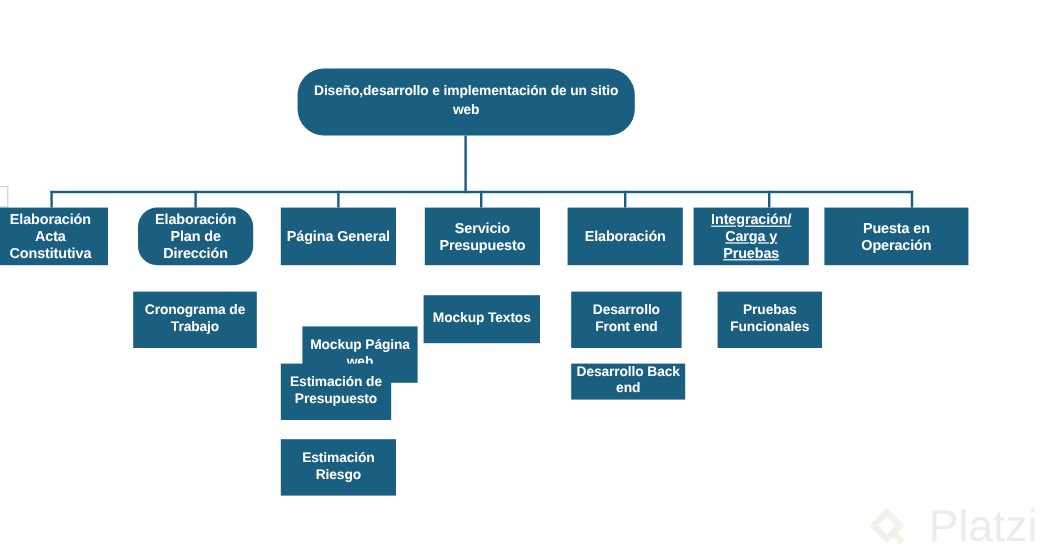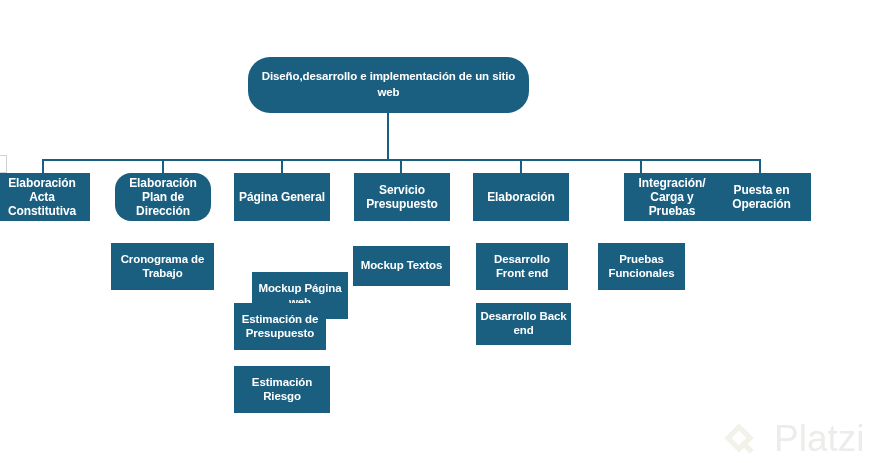--- a/index.html
+++ b/index.html
@@ -112,37 +112,37 @@
   <div class="node level1" style="left:-6px; top:173px; width:96px; height:48px;">Elaboración Acta Constitutiva</div>
 
   <div class="node level1" style="left:115px; top:173px; width:96px; height:48px;border-radius:16px;">Elaboración Plan de Dirección</div>
 
   <div class="node level1" style="left:234px; top:173px; width:96px; height:48px;">Página General</div>
 
   <div class="node level1" style="left:354px; top:173px; width:96px; height:48px;">Servicio Presupuesto</div>
 
   <div class="node level1" style="left:473px; top:173px; width:96px; height:48px;">Elaboración</div>
 
-  <div class="node level1" style="left:624px; top:173px; width:96px; height:48px;">Integración/ Carga y Pruebas</div>
+  <div class="node level1" style="left:578px; top:173px; width:96px; height:48px;text-decoration:underline;">Integración/ Carga y Pruebas</div>
 
-  <div class="node level1" style="left:712px; top:173px; width:99px; height:48px;">Puesta en Operación</div>
+  <div class="node level1" style="left:687px; top:173px; width:120px; height:48px;">Puesta en Operación</div>
 
   <div class="node level2" style="left:111px; top:243px; width:103px; height:47px;">Cronograma de Trabajo</div>
 
   <div class="node level2" style="left:252px; top:243px; width:96px; height:47px;margin-top:29px;">Mockup Página web</div>
 
   <div class="node level2" style="left:353px; top:246px; width:97px; height:40px;">Mockup  Textos</div>
 
   <div class="node level2" style="left:476px; top:243px; width:92px; height:47px;">Desarrollo Front end</div>
 
   <div class="node level2" style="left:598px; top:243px; width:87px; height:47px;">Pruebas Funcionales</div>
 
   <div class="node level2" style="left:234px; top:303px; width:92px; height:47px;">Estimación de Presupuesto</div>
 
-  <div class="node level2" style="left:476px; top:303px; width:95px; height:42px;">Desarrollo Back end</div>
+  <div class="node level2" style="left:476px; top:303px; width:95px; height:30px;">Desarrollo Back end</div>
 
   <div class="node level2" style="left:234px; top:366px; width:96px; height:47px;">Estimación Riesgo</div>
 
   <div id="watermark" style="left:722px; top:417px;">
     <span class="wm-mark">
       <svg width="42" height="42" viewBox="0 0 42 42" xmlns="http://www.w3.org/2000/svg" aria-hidden="true">
         <g fill="none" stroke="#f2f2ea" stroke-width="5.2" stroke-linecap="square" stroke-linejoin="miter">
           <path d="M6 21 L17 10 L28 21 L17 32 Z"></path>
           <path d="M22 27 L28 33"></path>
         </g>

